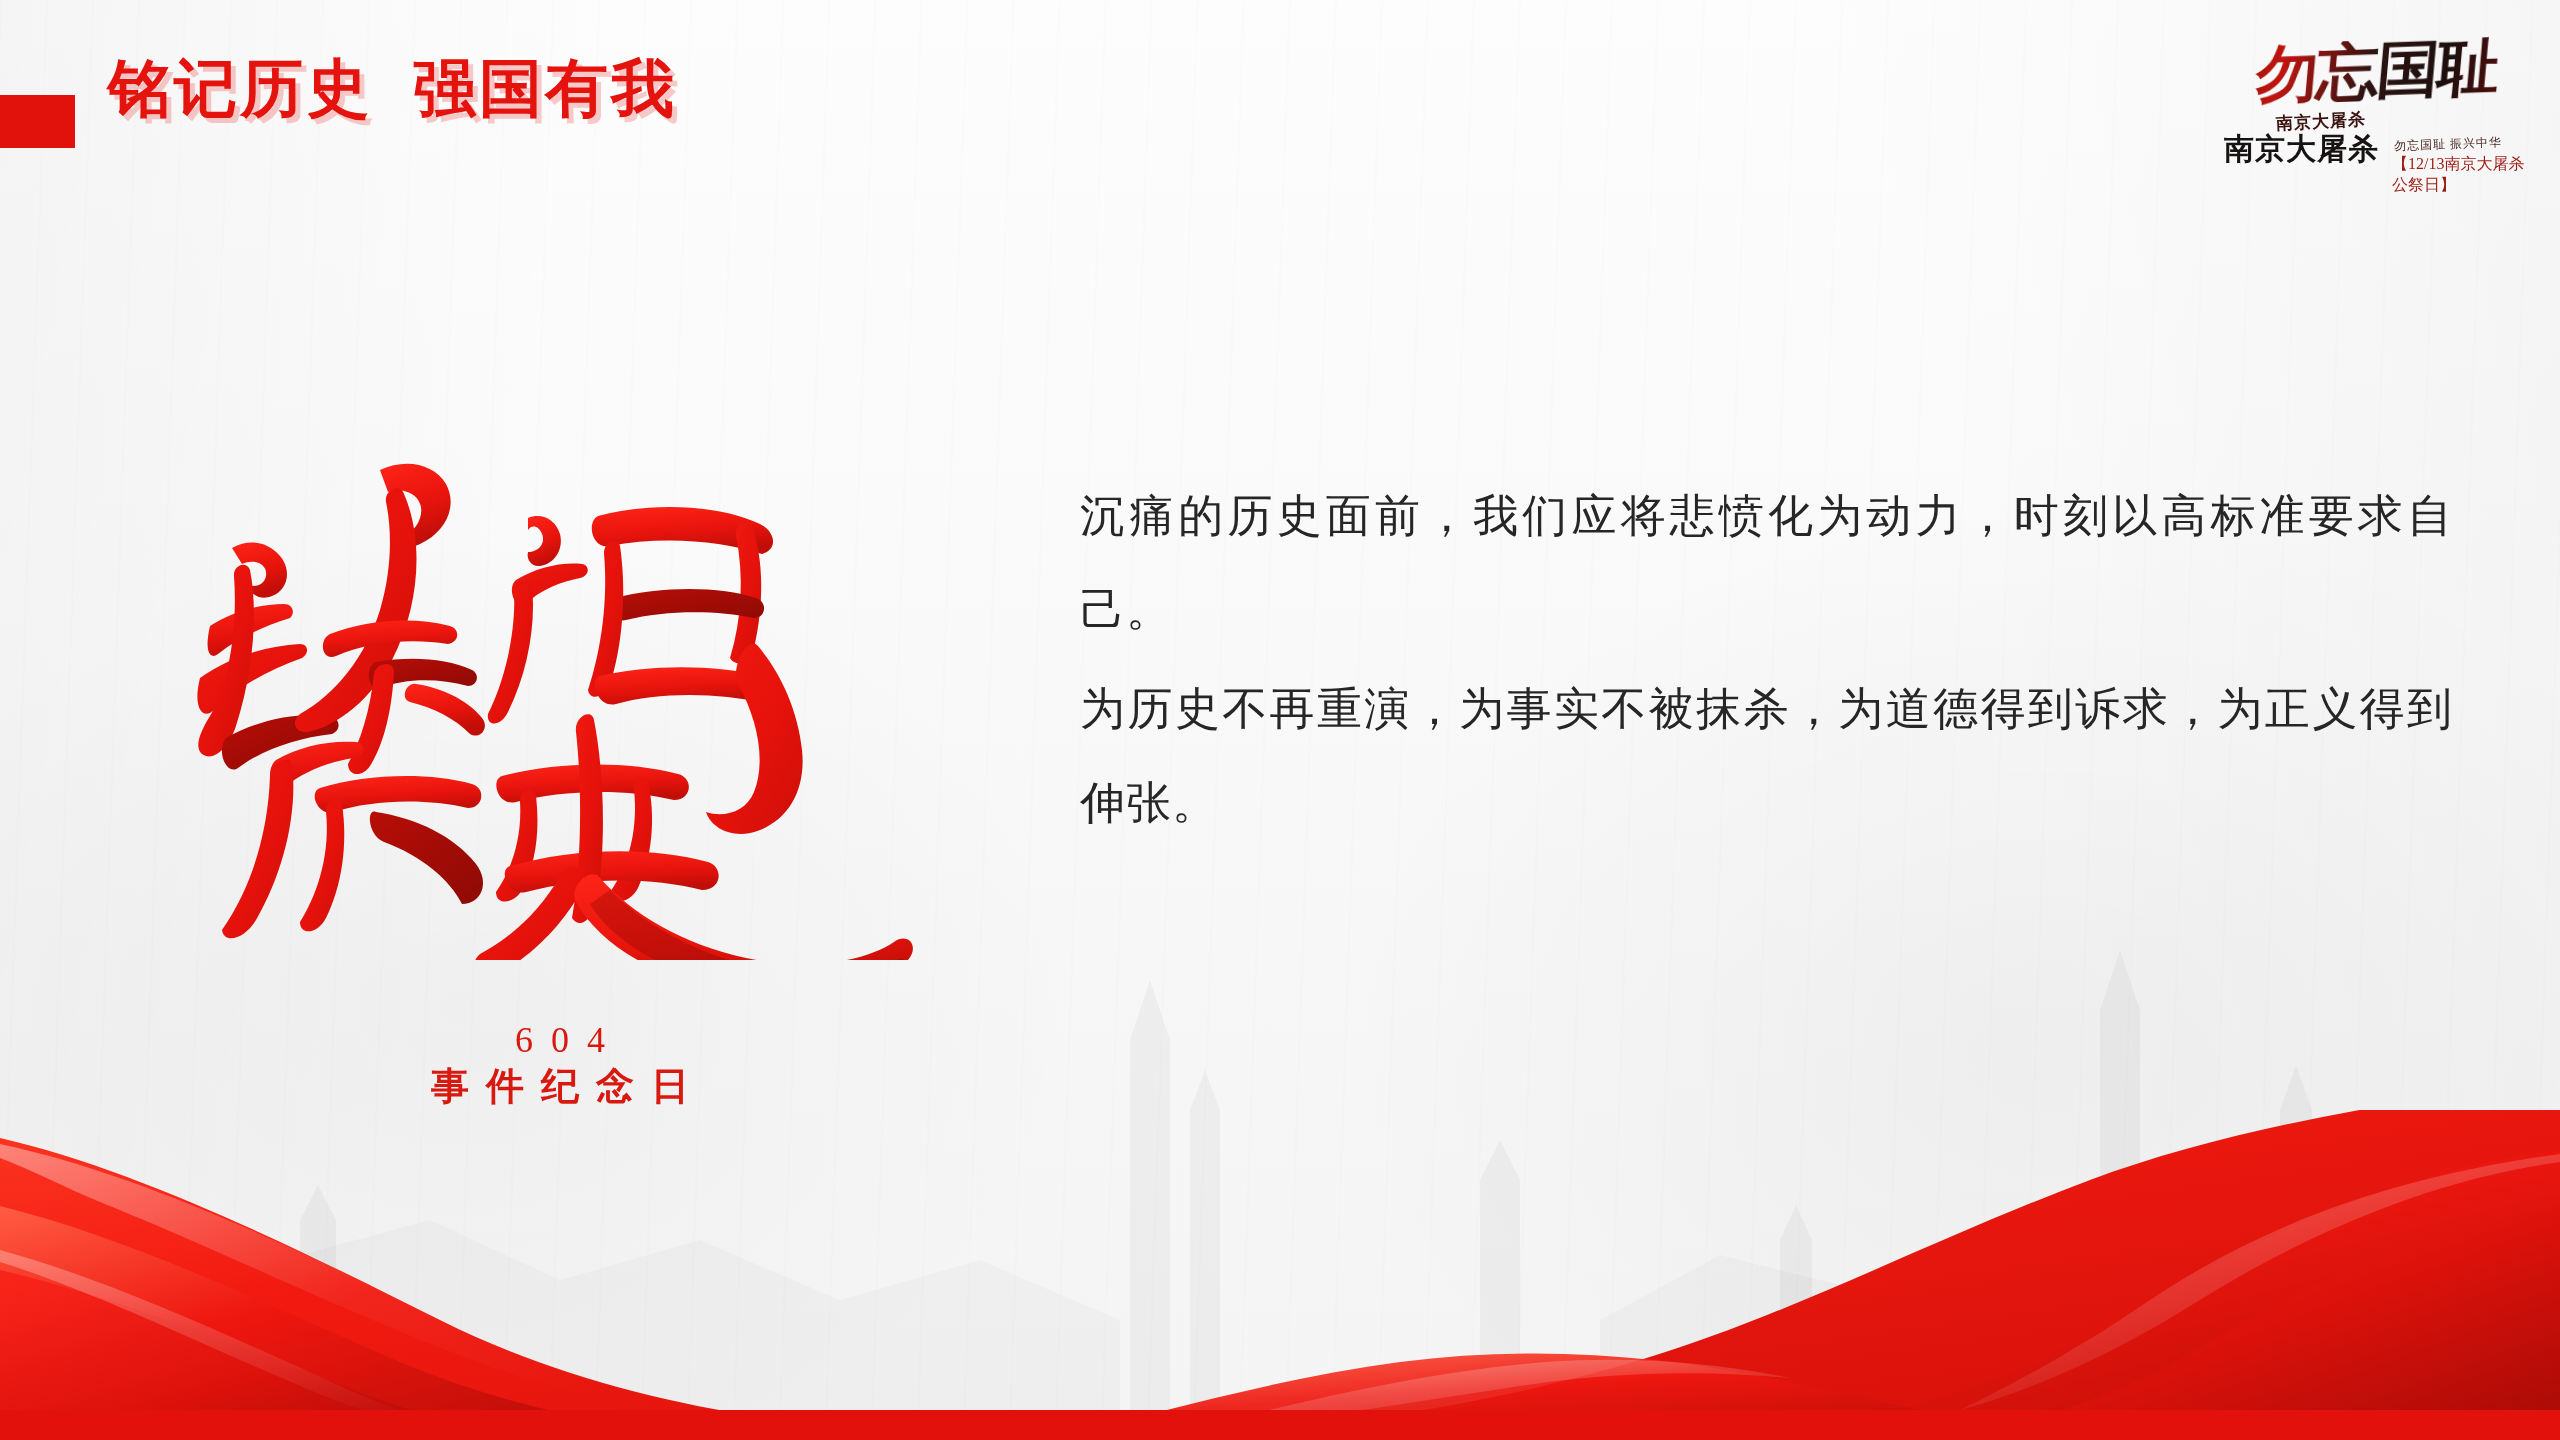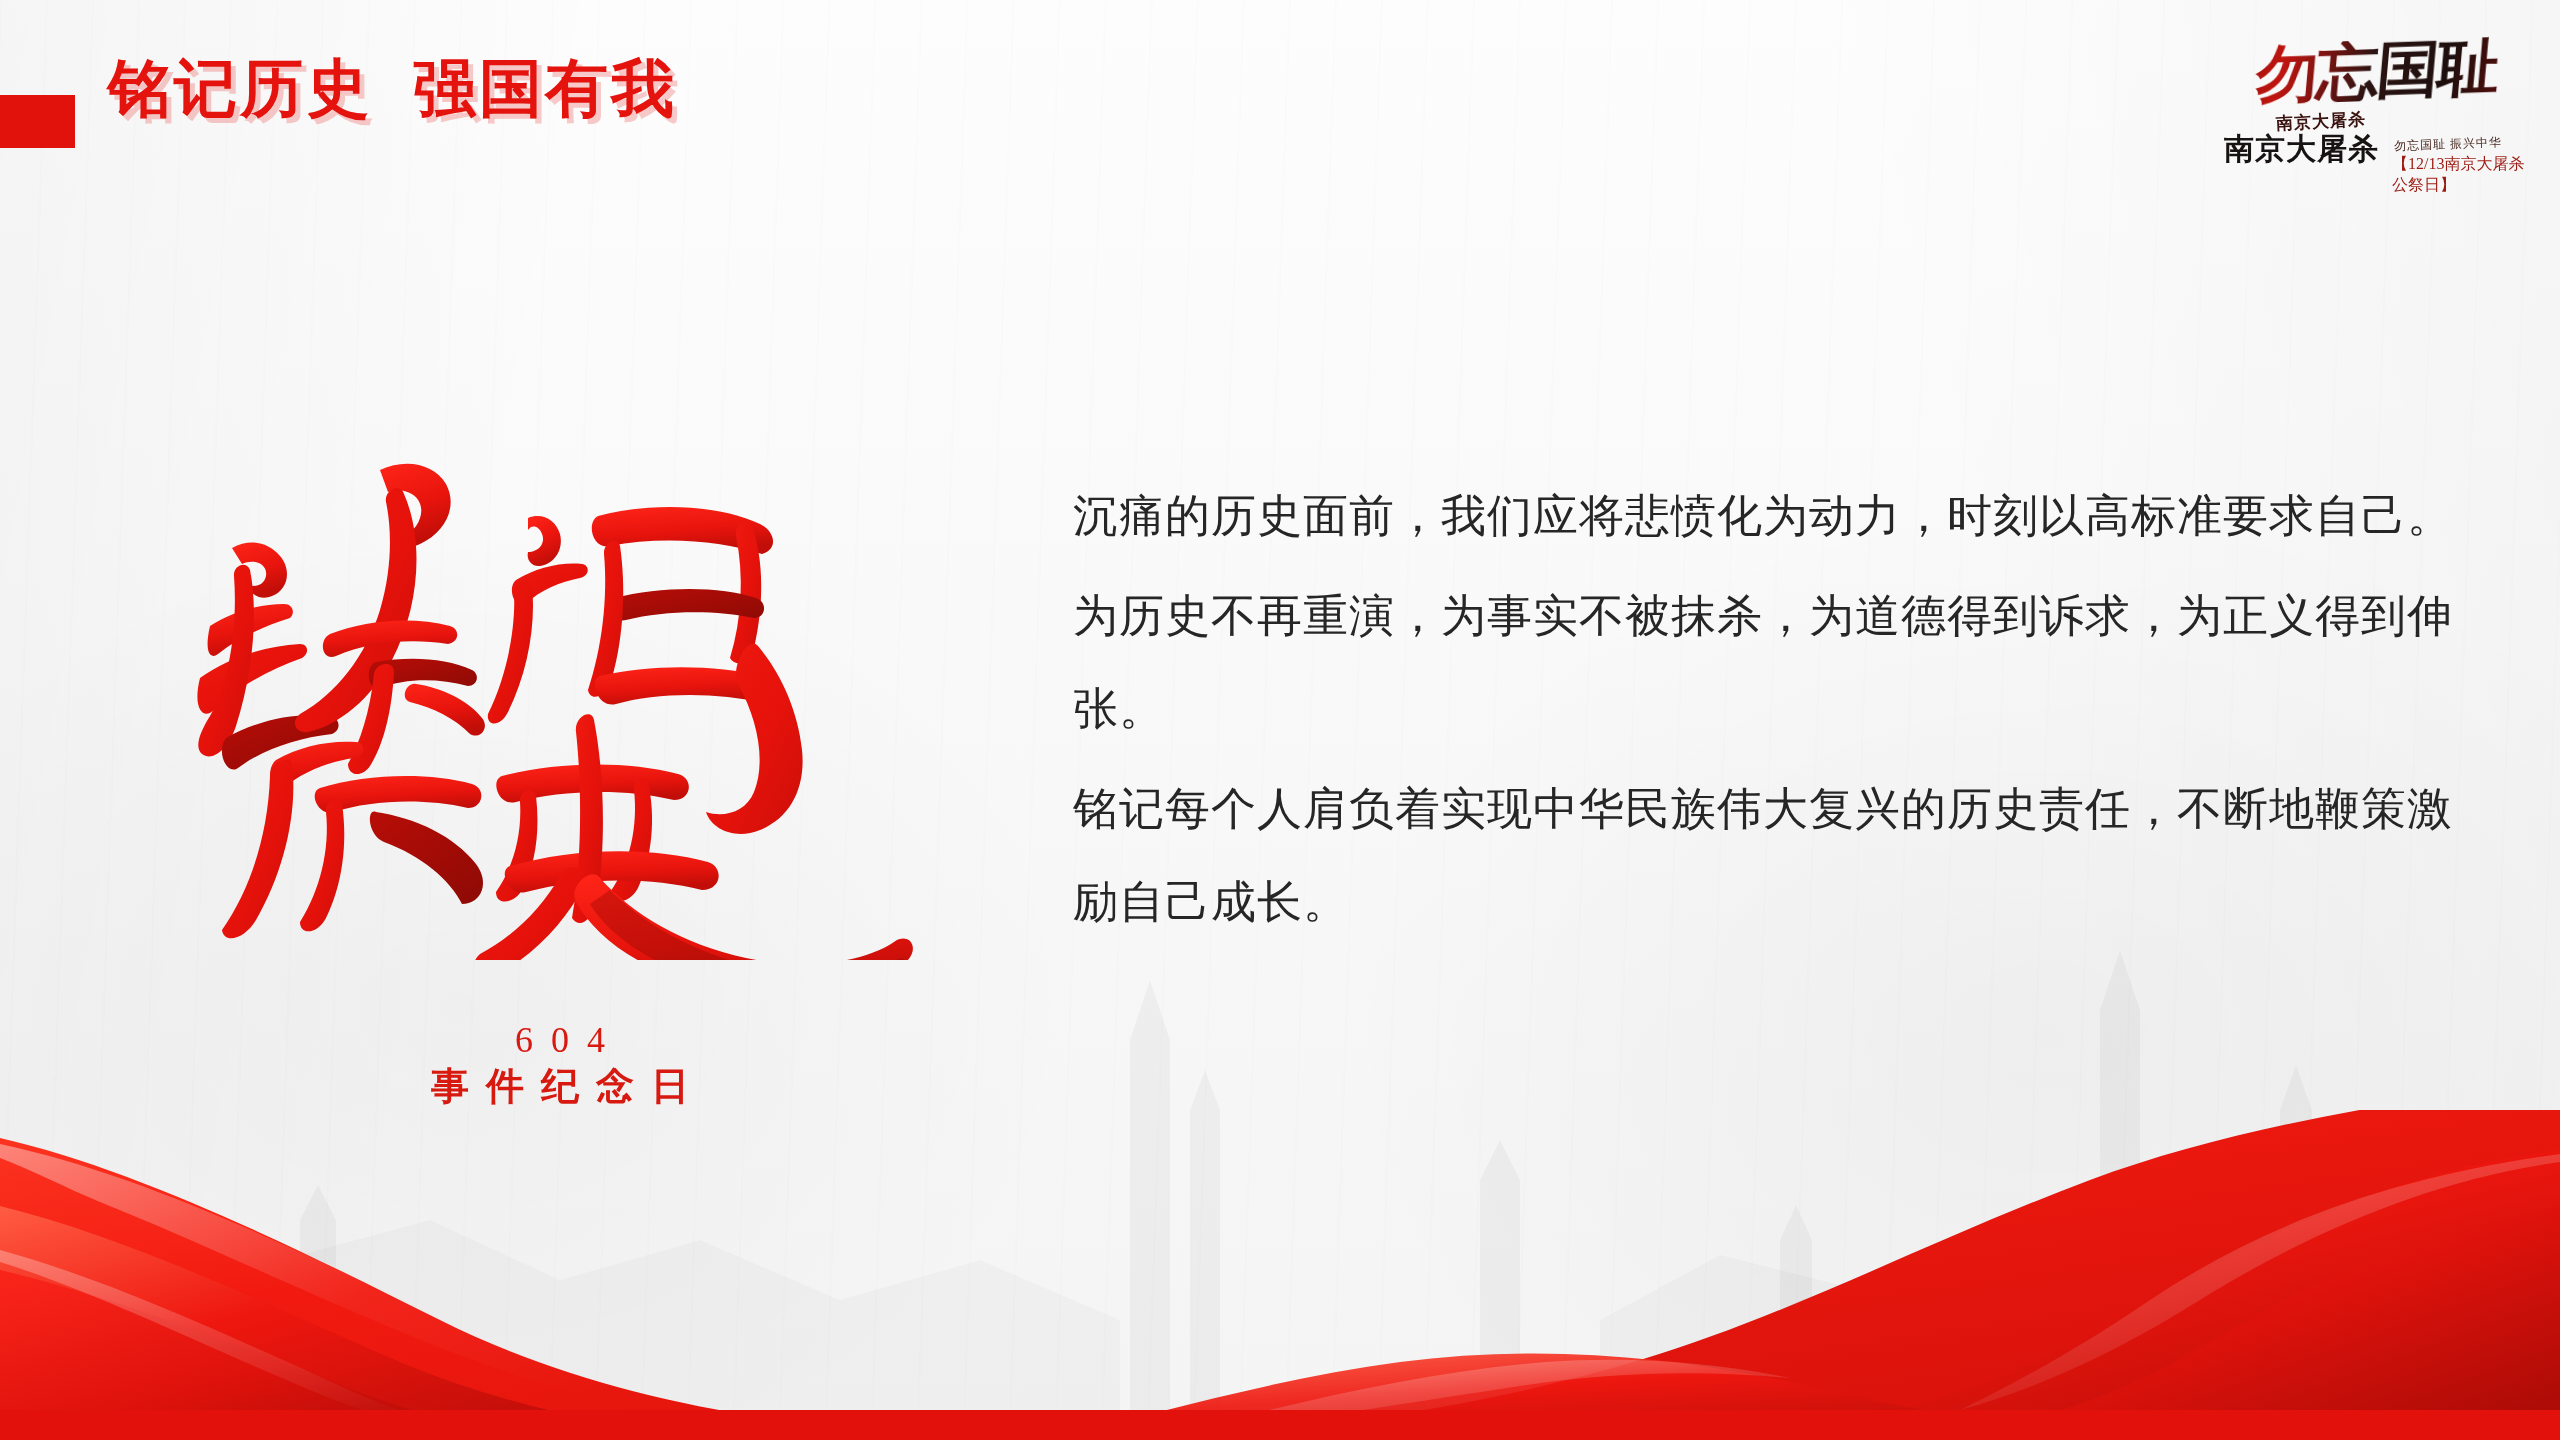--- a/index.html
+++ b/index.html
@@ -182,21 +182,21 @@
   }
 
   
   .body-copy {
     position: absolute;
     left: 1063px;
     top: 470px;
     width: 1390px;
   }
   .body-copy p {
-    margin: 0 0 6px 10px;
+    margin: 0 0 6px 17px;
     font-family: "Liberation Serif", "DejaVu Serif", serif;
     font-size: 45px;
     line-height: 2.08;
     color: #262626;
     text-align: justify;
     letter-spacing: 1px;
   }
 
   
   .ribbon {
@@ -344,21 +344,20 @@
 
     <div class="art-caption">
       <div class="art-caption-num">604</div>
       <div class="art-caption-text">事件纪念日</div>
     </div>
   </div>
 
   <div class="body-copy">
     <p>沉痛的历史面前，我们应将悲愤化为动力，时刻以高标准要求自己。</p>
     <p>为历史不再重演，为事实不被抹杀，为道德得到诉求，为正义得到伸张。</p>
-    <p>铭记每个人肩负着实现中华民族伟大复兴的历史责任，不断地鞭策激励自己成长。</p>
   </div>
 
   <svg class="ribbon" viewBox="0 0 2560 330" preserveAspectRatio="none">
     <defs>
       <linearGradient id="silk1" x1="0" y1="0" x2="1" y2="1">
         <stop offset="0%" stop-color="#ff3a25"></stop>
         <stop offset="35%" stop-color="#f21a10"></stop>
         <stop offset="100%" stop-color="#d2100a"></stop>
       </linearGradient>
       <linearGradient id="silk2" x1="0" y1="0" x2="0.8" y2="1">

